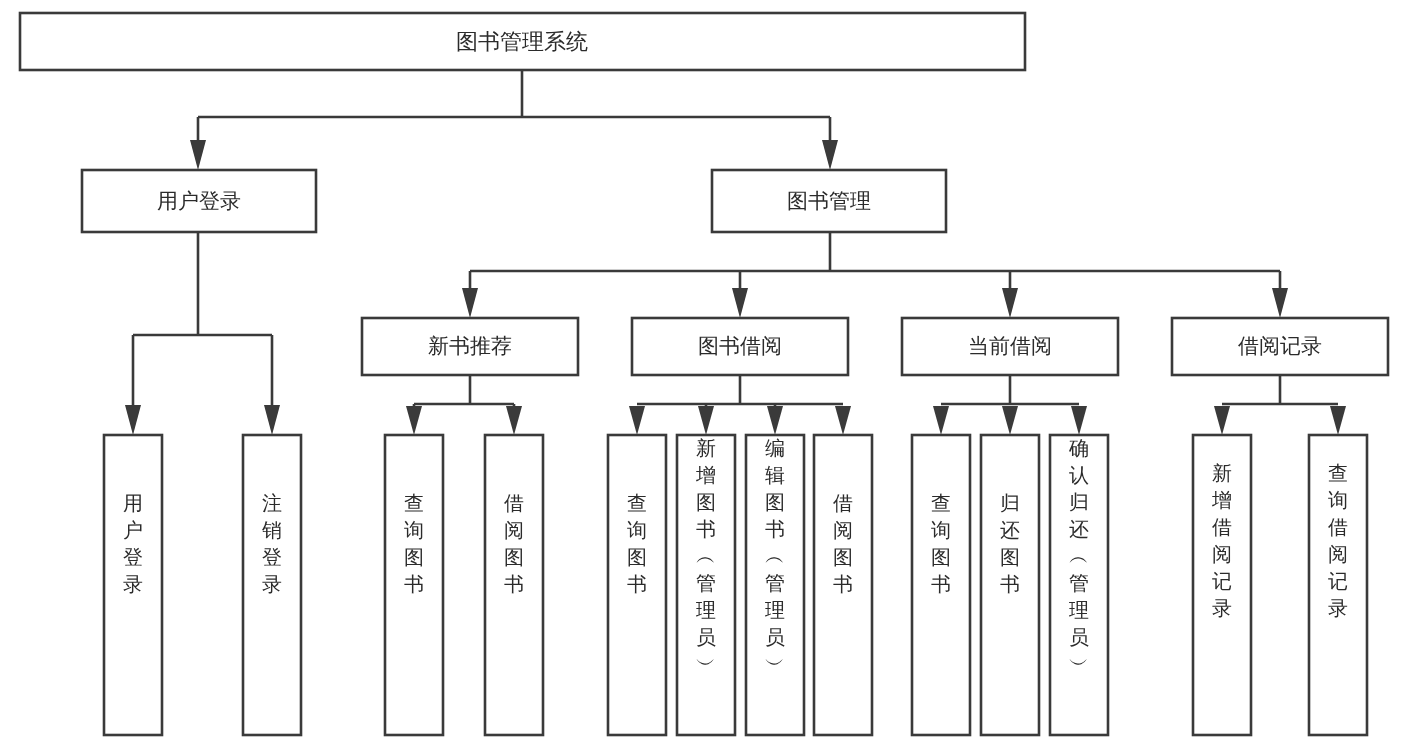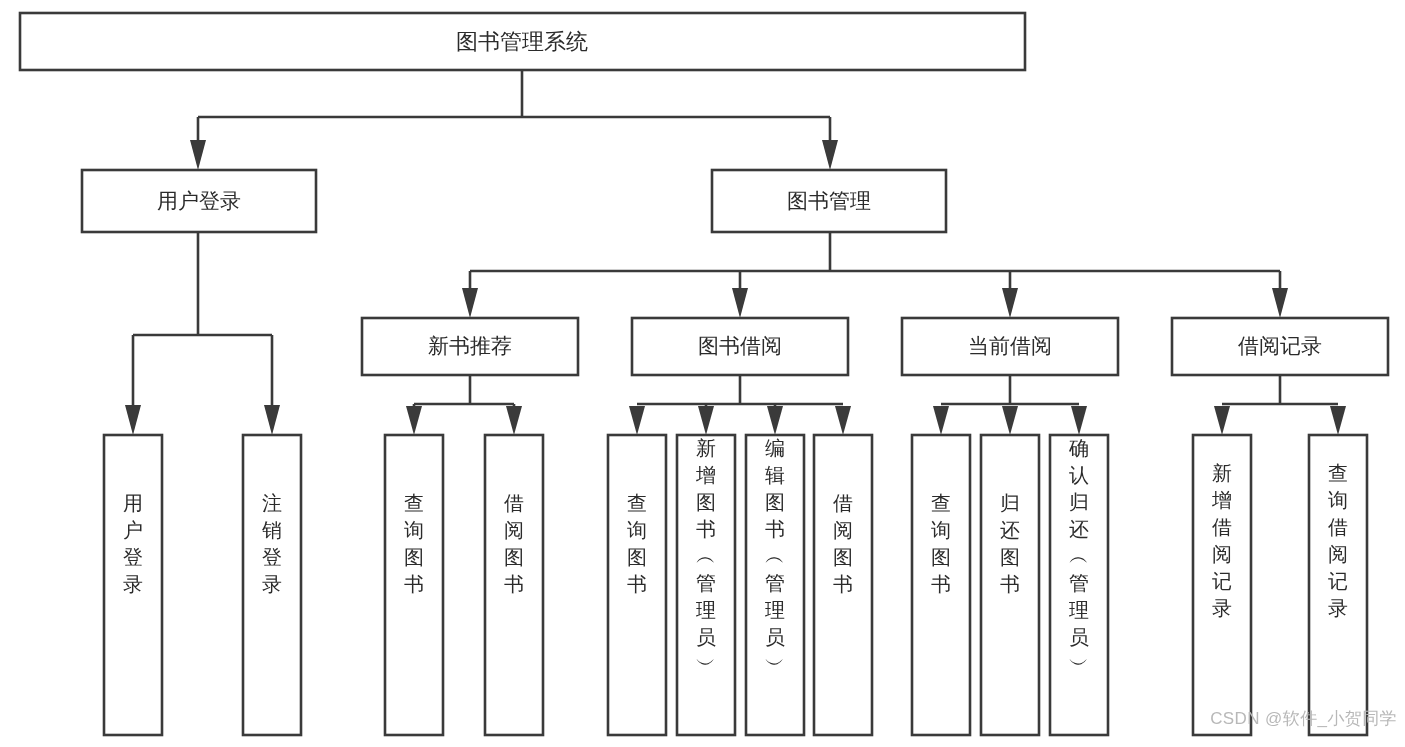--- a/index.html
+++ b/index.html
@@ -210,14 +210,13 @@
       <rect class="node-box" x="1193" y="435" width="58" height="300"></rect>
       <text class="leaf-label" x="1222" y="480"><tspan x="1222" dy="0">新</tspan><tspan x="1222" dy="27">增</tspan><tspan x="1222" dy="27">借</tspan><tspan x="1222" dy="27">阅</tspan><tspan x="1222" dy="27">记</tspan><tspan x="1222" dy="27">录</tspan></text>
     </g>
     <g>
       <rect class="node-box" x="1309" y="435" width="58" height="300"></rect>
       <text class="leaf-label" x="1338" y="480"><tspan x="1338" dy="0">查</tspan><tspan x="1338" dy="27">询</tspan><tspan x="1338" dy="27">借</tspan><tspan x="1338" dy="27">阅</tspan><tspan x="1338" dy="27">记</tspan><tspan x="1338" dy="27">录</tspan></text>
     </g>
 
   </svg>
 
-  <div class="watermark">CSDN @软件_小贺同学</div>
 </div>
 
 </body></html>

